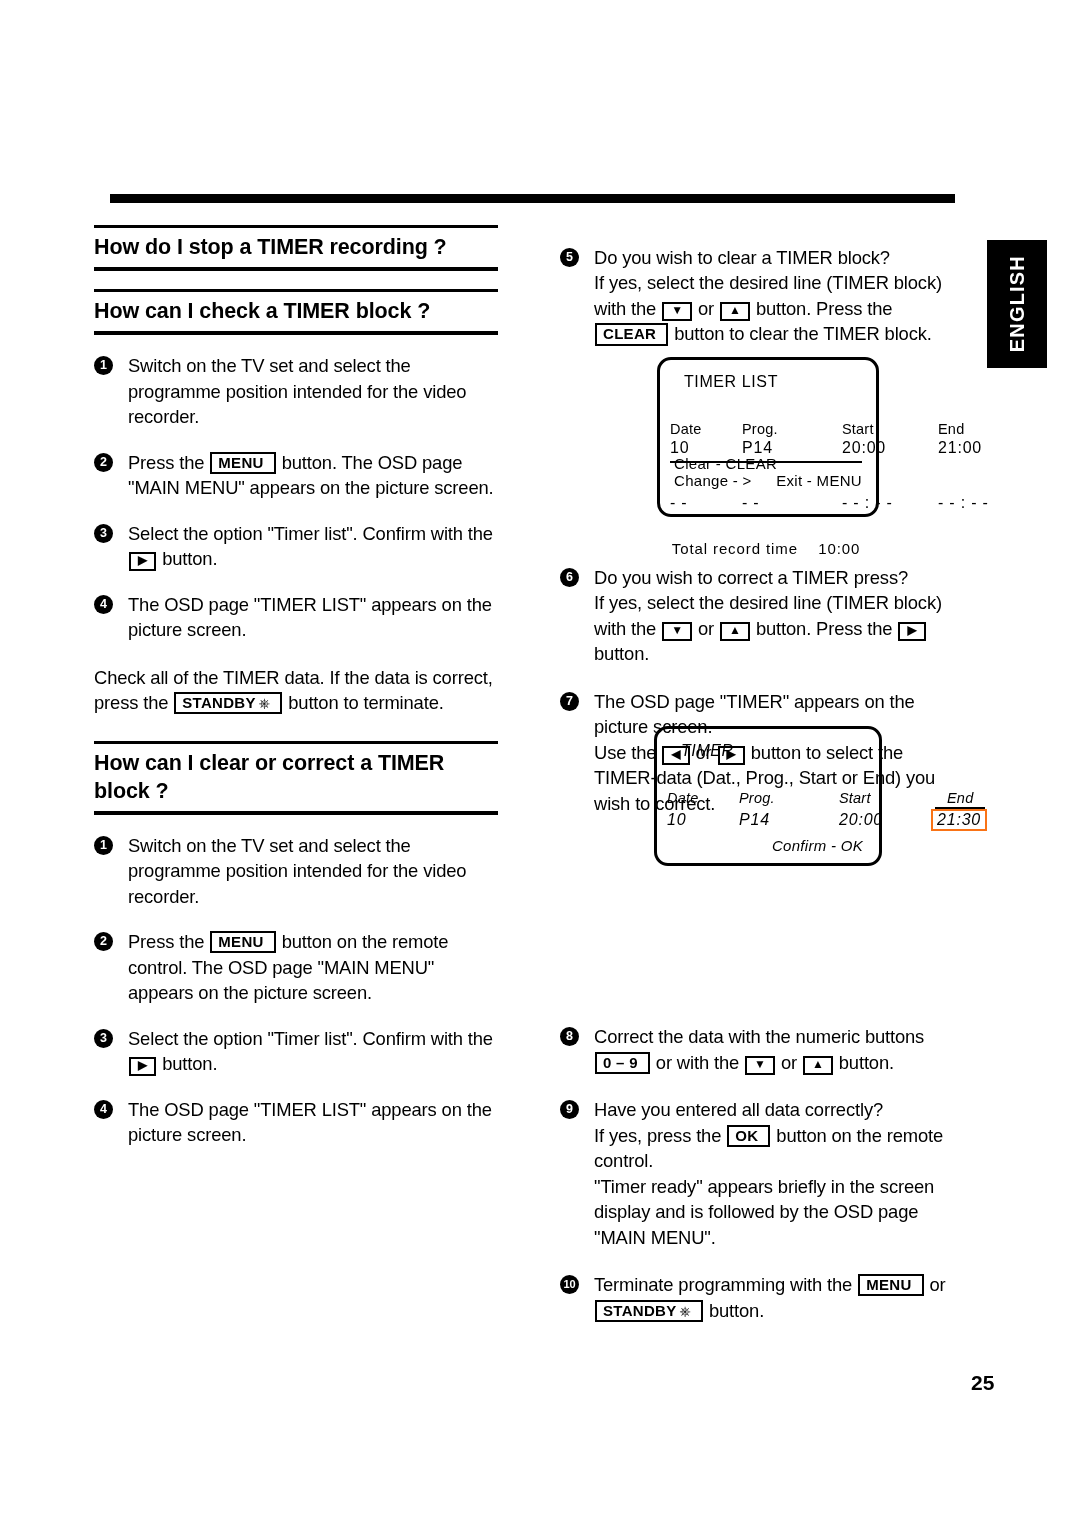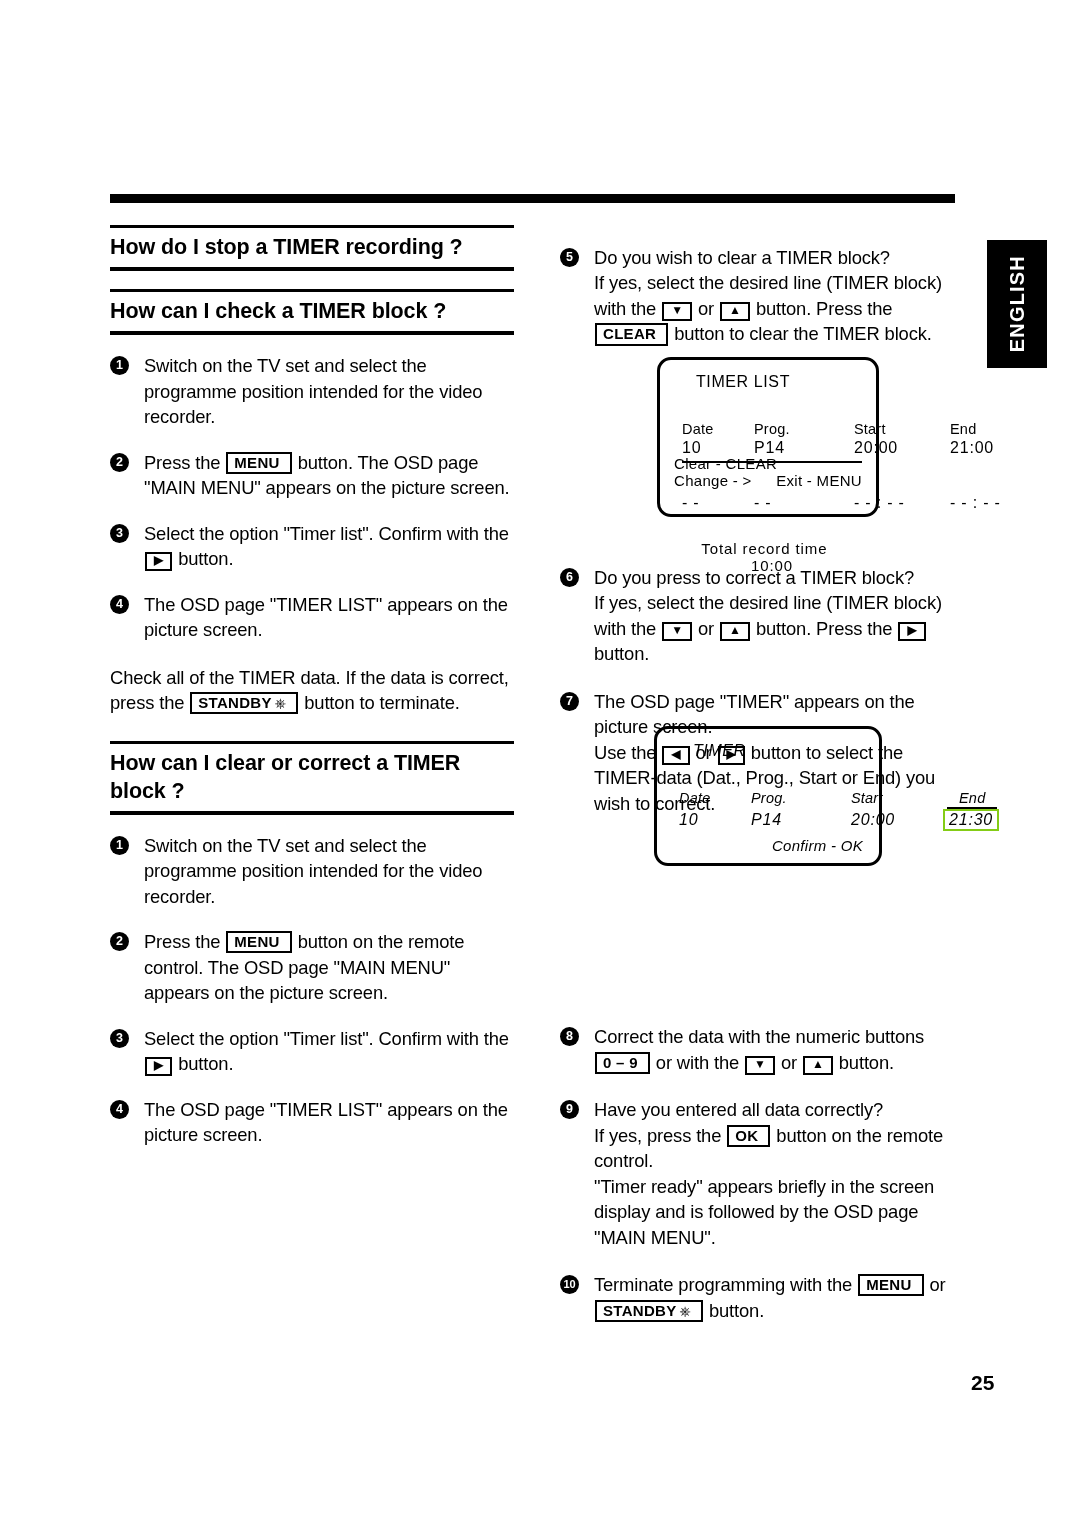--- a/index.html
+++ b/index.html
@@ -51,21 +51,21 @@
     writing-mode: vertical-rl;
     transform: rotate(180deg);
     font-weight: bold;
     font-size: 20px;
     letter-spacing: 1.2px;
   }
 
   
   .col-left {
     position: absolute;
-    left: 110px;
+    left: 94px;
     top: 225px;
     width: 404px;
   }
   .col-right {
     position: absolute;
     left: 560px;
     top: 245px;
     width: 406px;
   }
 
@@ -155,21 +155,21 @@
     margin-left: 3px;
   }
 
   
   .osd {
     border: 3px solid #000;
     border-radius: 14px;
     box-sizing: border-box;
     font-size: 14.5px;
     letter-spacing: 0.2px;
-    padding: 10px 14px 8px 22px;
+    padding: 10px 14px 8px 10px;
     position: relative;
   }
   .osd-title {
     font-size: 16px;
     margin: 3px 0 10px 14px;
     letter-spacing: 0.6px;
   }
   .osd-grid {
     display: grid;
     grid-template-columns: 72px 100px 96px 86px;
@@ -194,21 +194,21 @@
   .osd-foot {
     font-size: 15px;
     letter-spacing: 0.3px;
   }
   .osd-foot .row {
     display: flex;
     justify-content: space-between;
   }
   .sel-box {
     display: inline-block;
-    border: 2px solid #84cc16;
+    border: 2px solid #f97316;
     padding: 0 4px;
     margin: -2px -4px;
   }
   .underline-hdr {
     border-bottom: 2px solid #000;
     display: inline-block;
     padding: 0 12px 1px 12px;
   }
 
   #osd-timerlist {
@@ -336,21 +336,21 @@
         <span class="key">CLEAR</span>
         <span>button to clear the TIMER block.</span>
       </li>
     </ol>
 
     <div style="height:196px;"></div>
 
     <ol class="steps">
       <li style="margin-bottom:22px;">
         <span class="stepnum">6</span>
-        <span>Do you press to correct a TIMER block?</span><br>
+        <span>Do you wish to correct a TIMER press?</span><br>
         <span>If yes, select the desired line (TIMER block) with the</span>
         <span class="key arrow">▼</span>
         <span>or</span>
         <span class="key arrow">▲</span>
         <span>button. Press the</span>
         <span class="key arrow">▶</span>
         <span>button.</span>
       </li>
       <li>
         <span class="stepnum">7</span>

